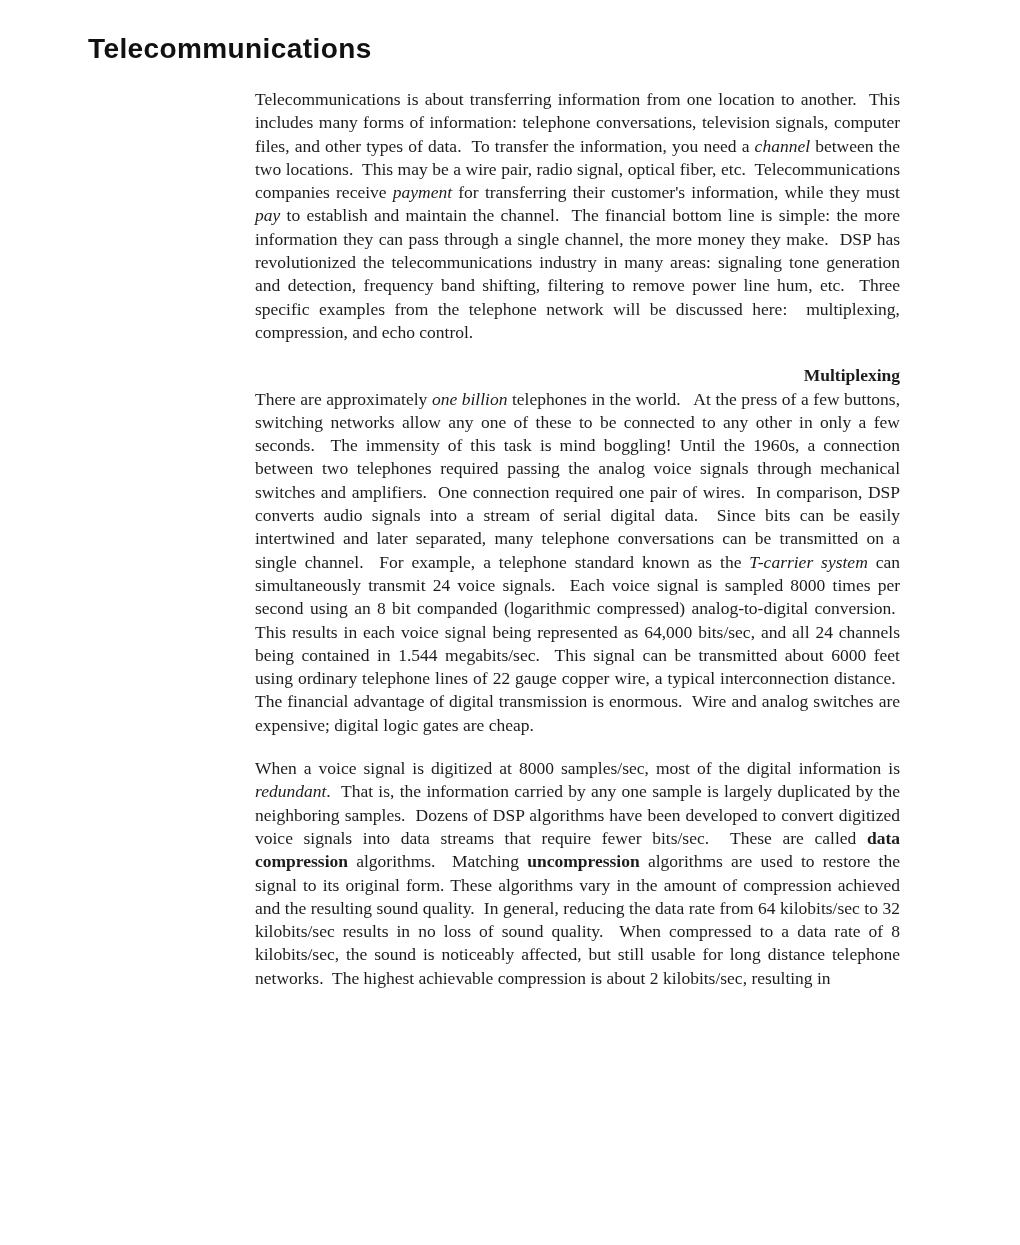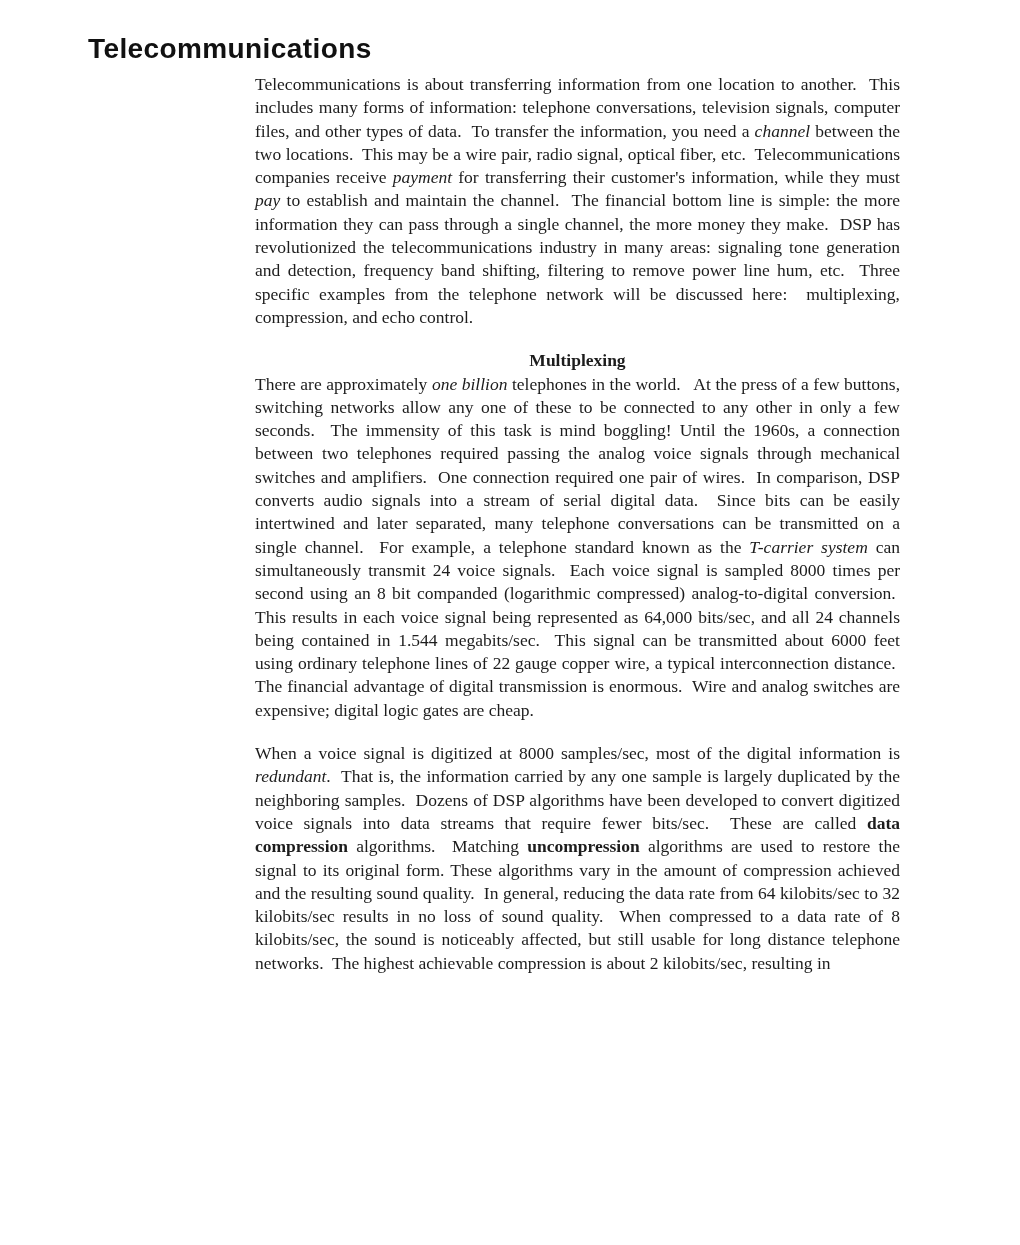--- a/index.html
+++ b/index.html
@@ -30,37 +30,37 @@
     font-weight: bold;
     font-size: 28px;
     letter-spacing: 0.4px;
     color: #111111;
     white-space: nowrap;
     text-align: right;
   }
   .content {
     position: absolute;
     left: 255px;
-    top: 73px;
+    top: 88px;
     width: 645px;
     font-size: 17.5px;
     line-height: 23.3px;
     text-align: justify;
     color: #1c1c1c;
   }
   .content p {
     margin: 0 0 20px 0;
   }
   .content h2 {
     font-family: "Liberation Serif", serif;
     font-size: 17.5px;
     line-height: 23.3px;
     font-weight: bold;
     margin: 20px 0 0 0;
-    text-align: center;
+    text-align: right;
   }
   .content h2 + p {
     margin-top: 0;
   }
   em { font-style: italic; }
   strong { font-weight: bold; }
 </style>
 </head>
 <body>
 

